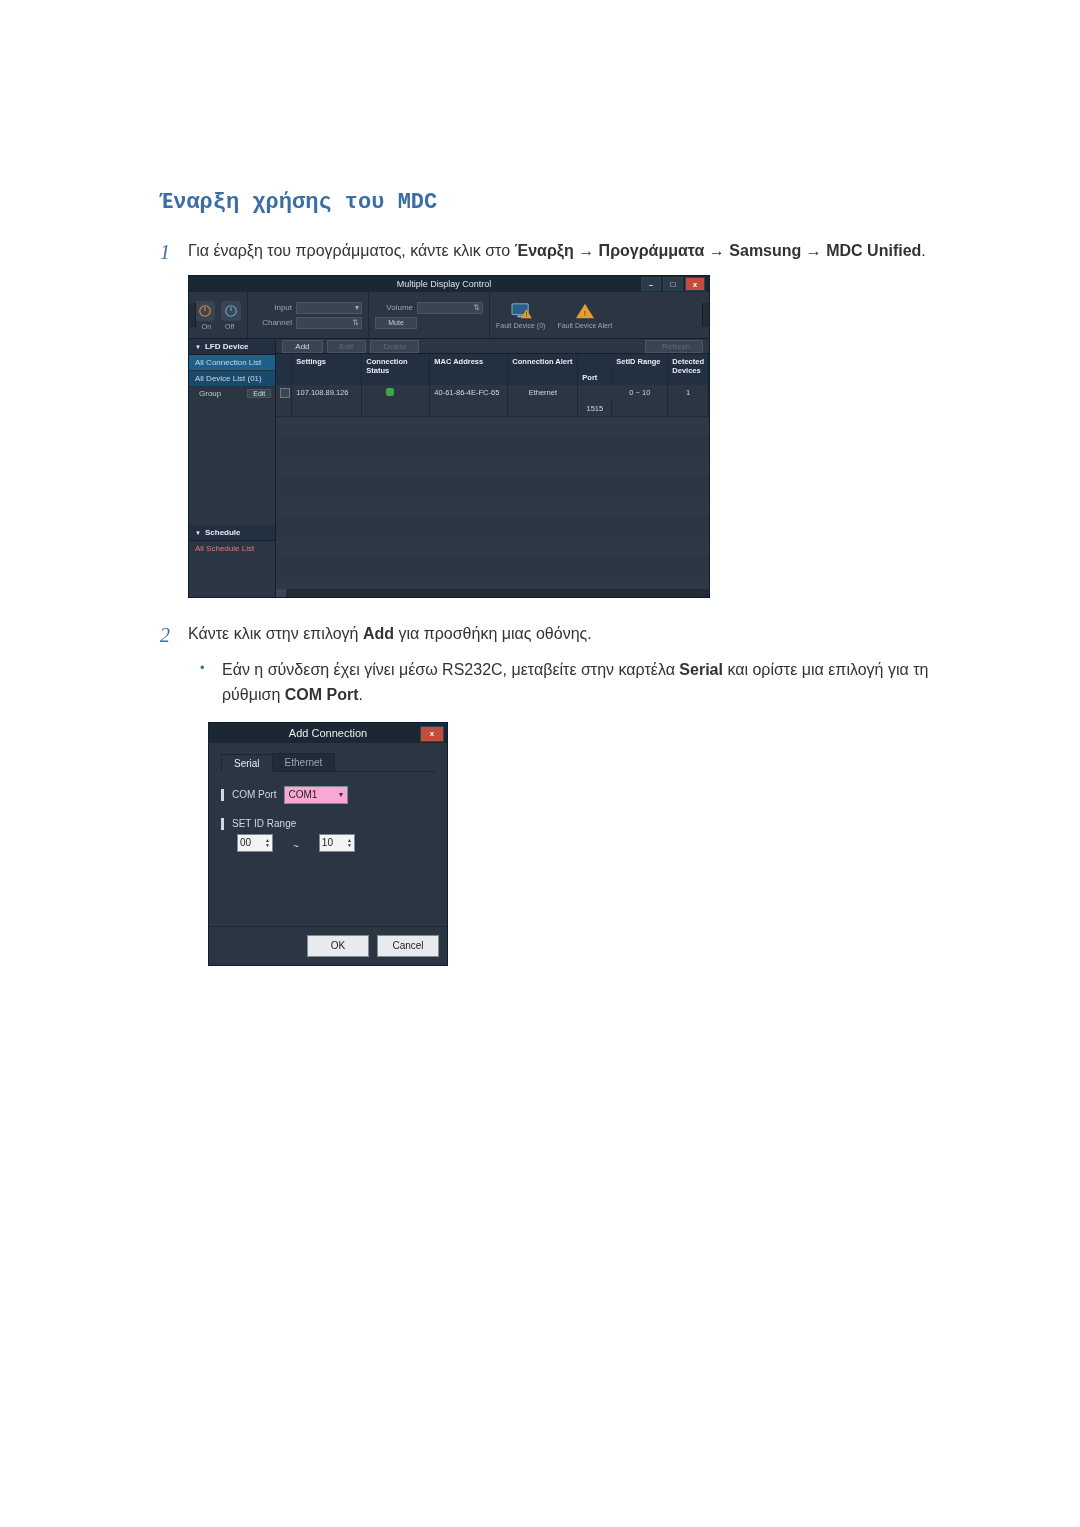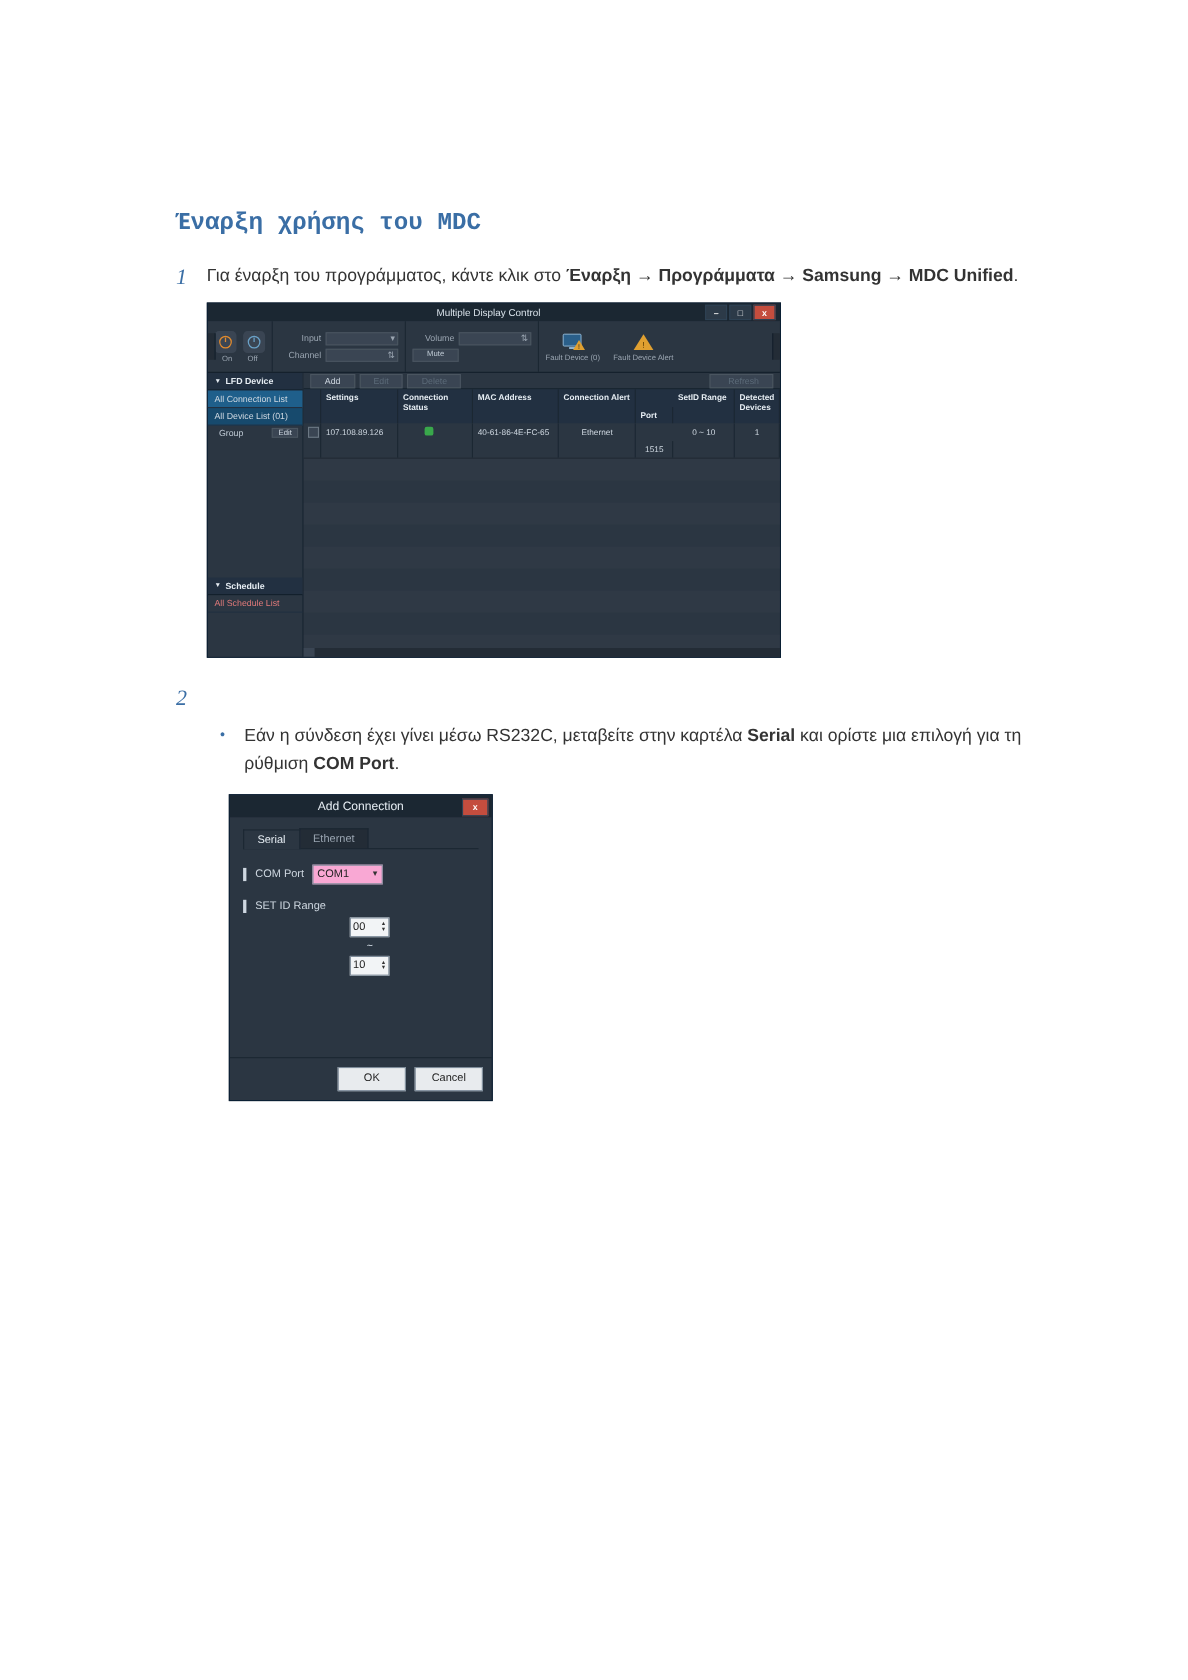--- a/index.html
+++ b/index.html
@@ -193,21 +193,21 @@
   .addconn-body { padding: 10px 12px 4px; }
   .ac-tabs { display:flex; border-bottom:1px solid #1b2732; margin-bottom:14px;}
   .ac-tab { padding:3px 12px; font-size:10px; border:1px solid #1b2732; border-bottom:none; margin-right:-1px; background:#232c36; color:#9aa5b1;}
   .ac-tab.active { background:#2b3642; color:#e6edf3; position:relative; top:1px;}
   .ac-row { display:flex; align-items:center; gap:8px; margin-bottom:14px; font-size:10px;}
   .ac-bar { width:3px; height:12px; background:#cfd8e1; }
   .ac-select { width:56px; height:16px; background:#f9a8d4; border:1px solid #7d8b99; color:#222; font-size:10px; display:flex; align-items:center; justify-content:space-between; padding:0 3px;}
   .ac-select .caret { font-size:7px; color:#333; }
   .ac-stepper { width:30px; height:16px; background:#f2f4f6; border:1px solid #7d8b99; color:#222; font-size:10px; display:flex; align-items:center; justify-content:space-between; padding:0 2px;}
   .ac-stepper .arrows { display:flex;flex-direction:column;font-size:5px;line-height:5px;color:#333;}
-  .ac-range { display:flex; align-items:center; gap:3px; margin:4px 0 70px 16px; font-size:10px;flex-direction:column;}
+  .ac-range { display:flex; align-items:flex-end; gap:20px; margin:4px 0 70px 16px; font-size:10px;}
   .addconn-footer { border-top:1px solid #1b2732; padding:8px; display:flex; justify-content:flex-end; gap:8px;}
   .ac-btn { width:60px; height:20px; background:#e8ebee; border:1px solid #7d8b99; color:#222; font-size:10px; display:flex;align-items:center;justify-content:center;}
 </style>
 </head>
 <body>
 
 <div class="page">
 
   <h1 class="section-heading">Έναρξη χρήσης του MDC</h1>
 
@@ -361,20 +361,23 @@
         </div>
         <div class="content-scroll-h">
             <div class="thumb"></div>
           </div>
       </div>
     </div>
   </div>
 
   <div class="step-row">
     <div class="step-num">2</div>
+    <div class="step-text">
+      <span>Κάντε κλικ στην επιλογή </span><b>Add</b><span> για προσθήκη μιας οθόνης.</span>
+    </div>
   </div>
   <div class="bullet-row">
     <div class="bullet-dot">•</div>
     <div class="bullet-text">
       <span>Εάν η σύνδεση έχει γίνει μέσω RS232C, μεταβείτε στην καρτέλα </span><b>Serial</b><span> και ορίστε μια επιλογή για τη ρύθμιση </span><b>COM Port</b><span>.</span>
     </div>
   </div>
 
   <div class="addconn-window">
     <div class="addconn-title">

